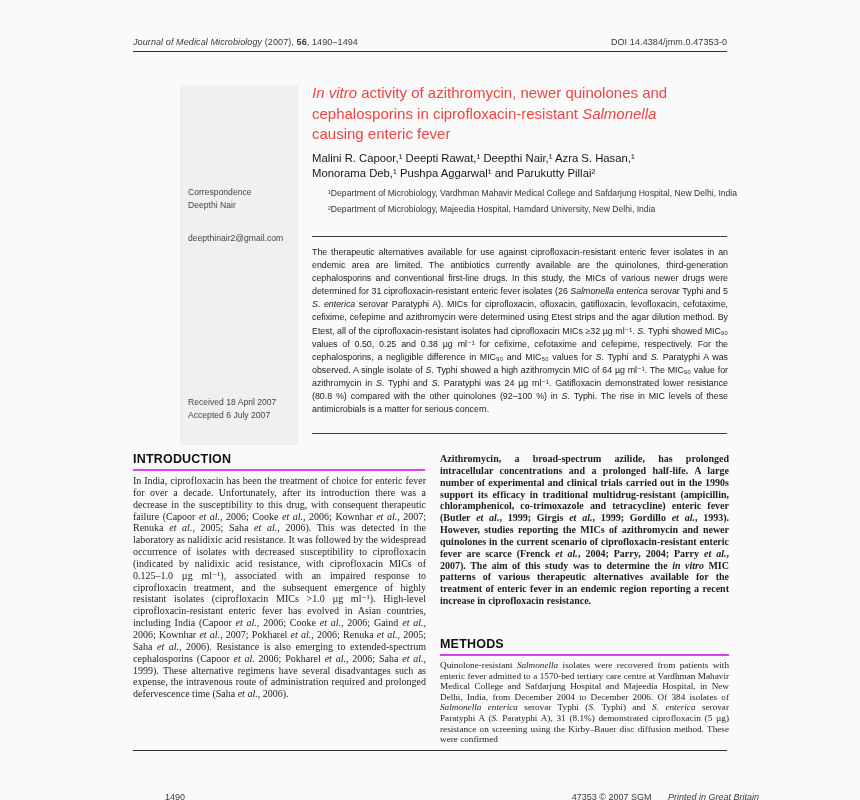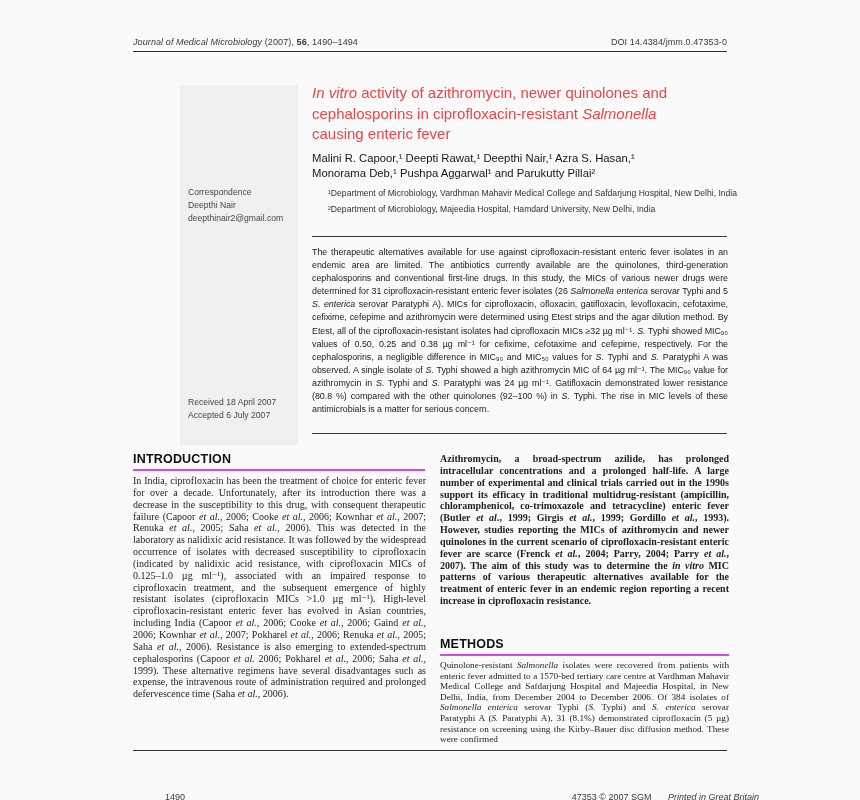--- a/index.html
+++ b/index.html
@@ -18,21 +18,21 @@
   .hdr {
     position:absolute; left:133px; top:37px; width:594px;
     display:flex; justify-content:space-between; align-items:flex-end;
     border-bottom:1.5px solid #2f2f2f; padding-bottom:4px;
     font-size:9px; color:#3a3a3a; letter-spacing:0.1px;
   }
 
   
   .panel { position:absolute; left:180px; top:85px; width:118px; height:360px; background:#f0f0f0; }
   .corr { position:absolute; left:188px; top:186px; width:106px; font-size:8.6px; line-height:12.5px; color:#454545; }
-  .corr .email { margin-top:1px; }
+  .corr .email { margin-top:21px; }
   .recv { position:absolute; left:188px; top:396px; width:106px; font-size:8.6px; line-height:13px; color:#454545; }
 
   
   .title { position:absolute; left:312px; top:83px; width:392px; font-size:15px; line-height:20.5px; color:#ef4444; }
   .authors { position:absolute; left:312px; top:151px; width:362px; font-size:11.3px; line-height:15px; color:#171717; }
   .affils { position:absolute; left:312px; top:188px; width:416px; font-size:8.6px; line-height:11px; color:#333;margin-left:16px; }
   .affils .aff + .aff { margin-top:5px; }
   .rule-affil { position:absolute; left:312px; top:236px; width:415px; border-top:1px solid #3c3c3c; }
 
   

